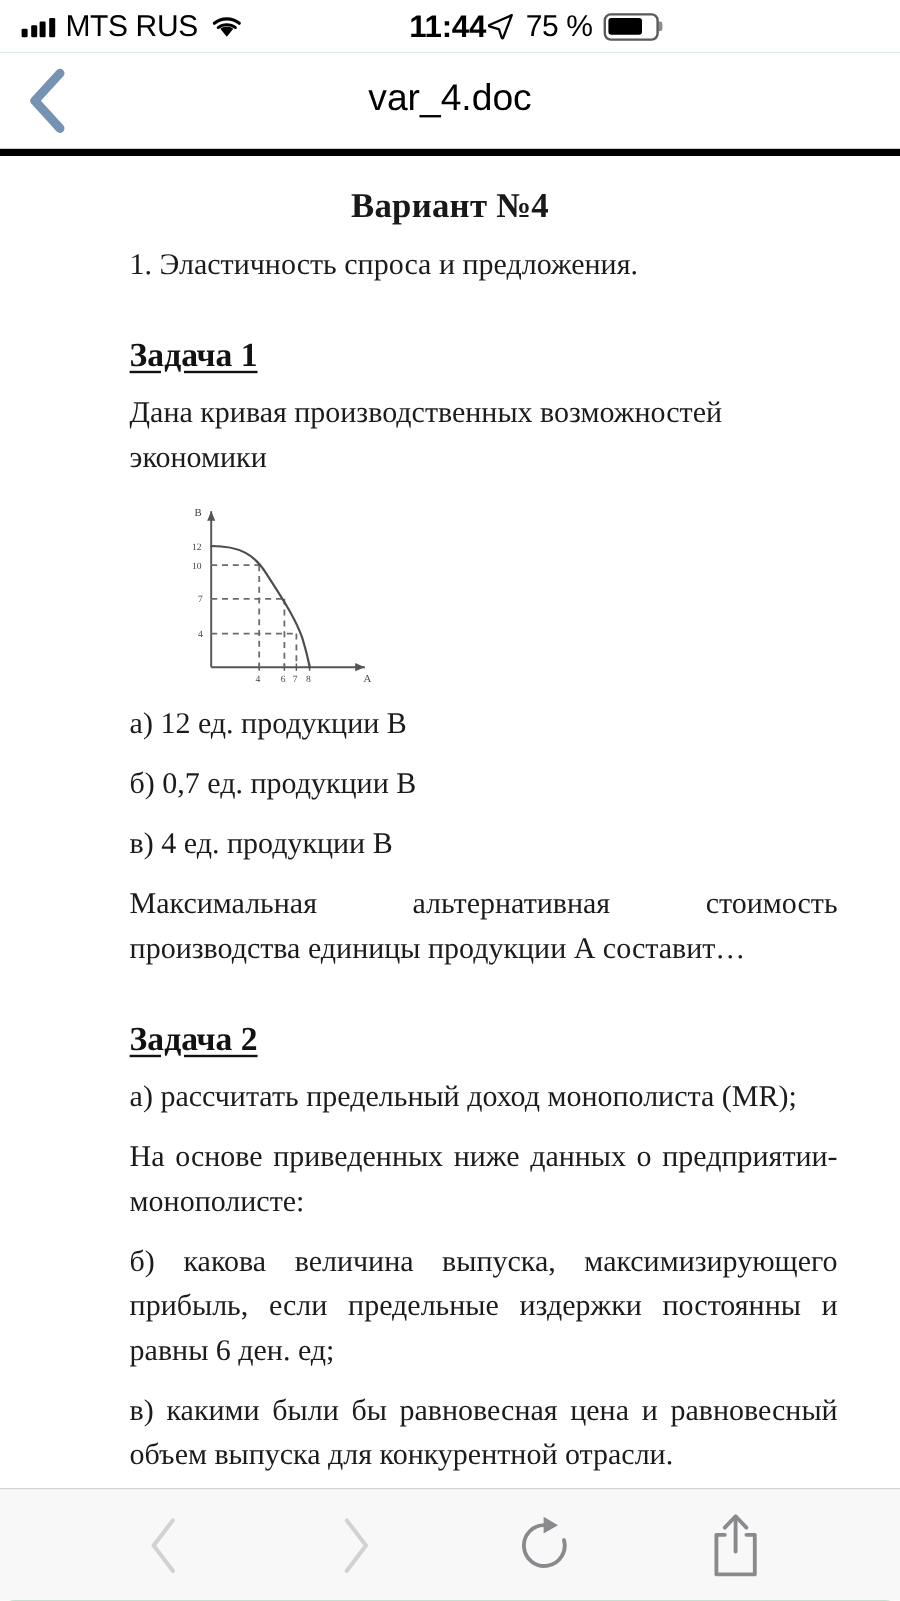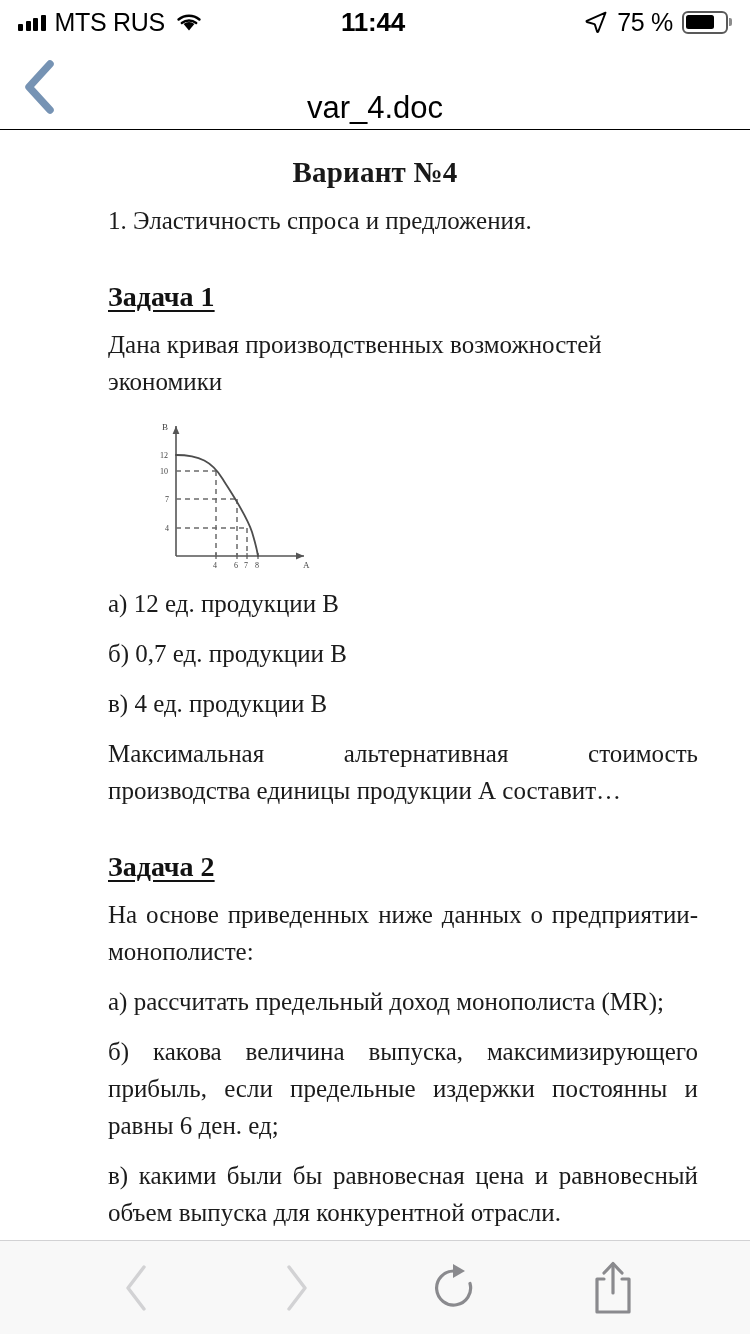--- a/index.html
+++ b/index.html
@@ -20,21 +20,21 @@
   .status-bar {
     height: 44px;
     flex: 0 0 44px;
     display: flex; align-items: center;
     padding: 0 22px 0 18px;
     background: #ffffff;
     color: #000000;
   }
   .sb-left { display: flex; align-items: center; gap: 9px; flex: 1 1 0; }
   .sb-center { display: flex; align-items: center; justify-content: flex-end; flex: 0 0 auto; }
-  .sb-right { display: flex; align-items: center; justify-content: flex-end; gap: 9px; flex: 1 1 0; }
+  .sb-right { display: flex; align-items: center; gap: 9px; flex: 1 1 0; }
   .signal-bars { display: flex; align-items: flex-end; gap: 2.5px; height: 17px; }
   .signal-bars i { display: block; width: 5px; background: #000; border-radius: 1px; }
   .signal-bars i:nth-child(1) { height: 7px; }
   .signal-bars i:nth-child(2) { height: 10px; }
   .signal-bars i:nth-child(3) { height: 13px; }
   .signal-bars i:nth-child(4) { height: 16px; }
   .carrier { font-size: 25px; letter-spacing: -0.3px; font-weight: 400; }
   .clock { font-size: 26px; font-weight: 600; letter-spacing: -0.2px; }
   .pct { font-size: 25px; font-weight: 400; letter-spacing: -0.3px; }
   .battery {
@@ -53,23 +53,23 @@
   }
   .battery > span {
     display: block; height: 100%;
     background: #000; border-radius: 2.5px;
   }
 
   
   .nav-bar {
     flex: 0 0 86px;
     position: relative;
-    display: flex; align-items: flex-end;
+    display: flex; align-items: center;
     background: #ffffff;
-    border-bottom: 1px solid #000000;
+    border-bottom: 6px solid #000000;
   }
   .back-btn {
     position: absolute; left: 10px; top: 50%;
     transform: translateY(-50%);
     width: 62px; height: 62px;
     display: flex; align-items: center; justify-content: center;
     cursor: pointer;
   }
   .nav-titles {
     width: 100%;
@@ -257,22 +257,22 @@
 
       <div class="p">а) 12 ед. продукции В</div>
       <div class="p">б) 0,7 ед. продукции В</div>
       <div class="p">в) 4 ед. продукции В</div>
       <div class="p just">Максимальная альтернативная стоимость производства единицы продукции А составит…</div>
 
       <div class="h-task-wrap">
         <span class="h-task">Задача 2</span>
       </div>
 
+      <div class="p just">а) рассчитать предельный доход монополиста (MR);</div>
       <div class="p just">На основе приведенных ниже данных о предприятии-монополисте:</div>
-      <div class="p just">а) рассчитать предельный доход монополиста (MR);</div>
       <div class="p just">б) какова величина выпуска, максимизирующего прибыль, если предельные издержки постоянны и равны 6 ден. ед;</div>
       <div class="p just">в) какими были бы равновесная цена и равновесный объем выпуска для конкурентной отрасли.</div>
 
     </div>
   </div>
 
   <div class="toolbar">
     <div class="tb-btn disabled">
       <svg width="34" height="52" viewBox="0 0 34 52" aria-hidden="true">
         <polyline points="24,5 8,26 24,47" fill="none" stroke="#d2d2d4" stroke-width="3.4" stroke-linecap="round" stroke-linejoin="round"></polyline>

